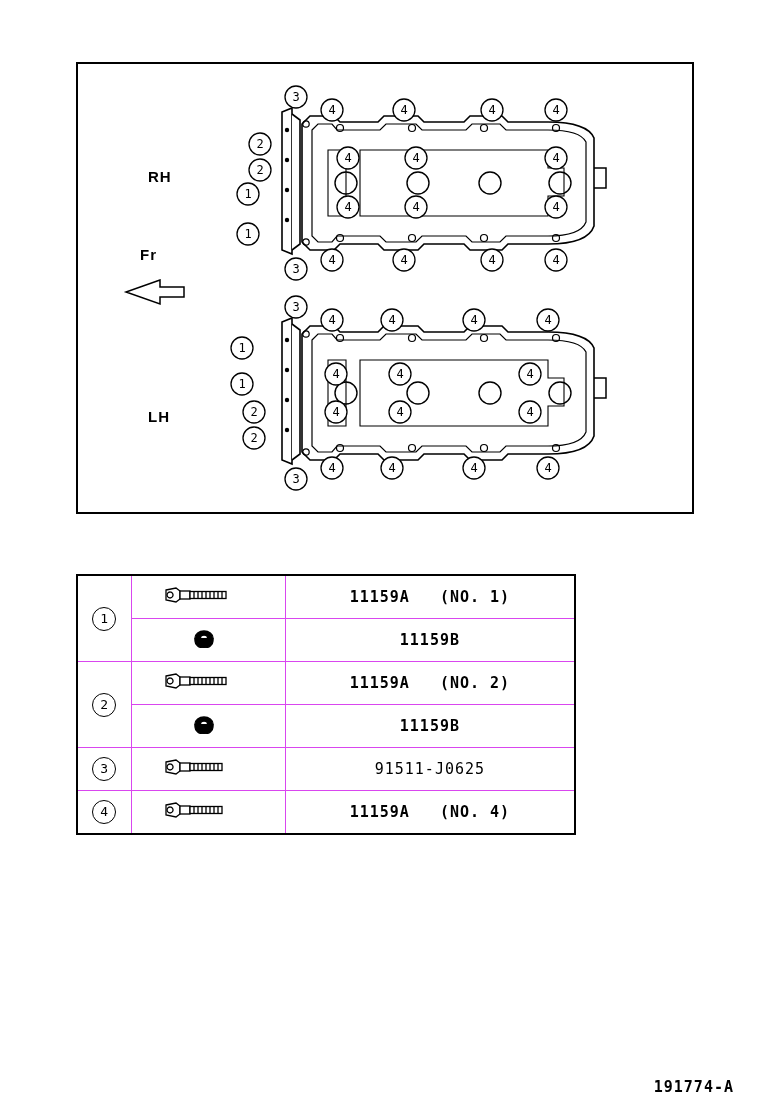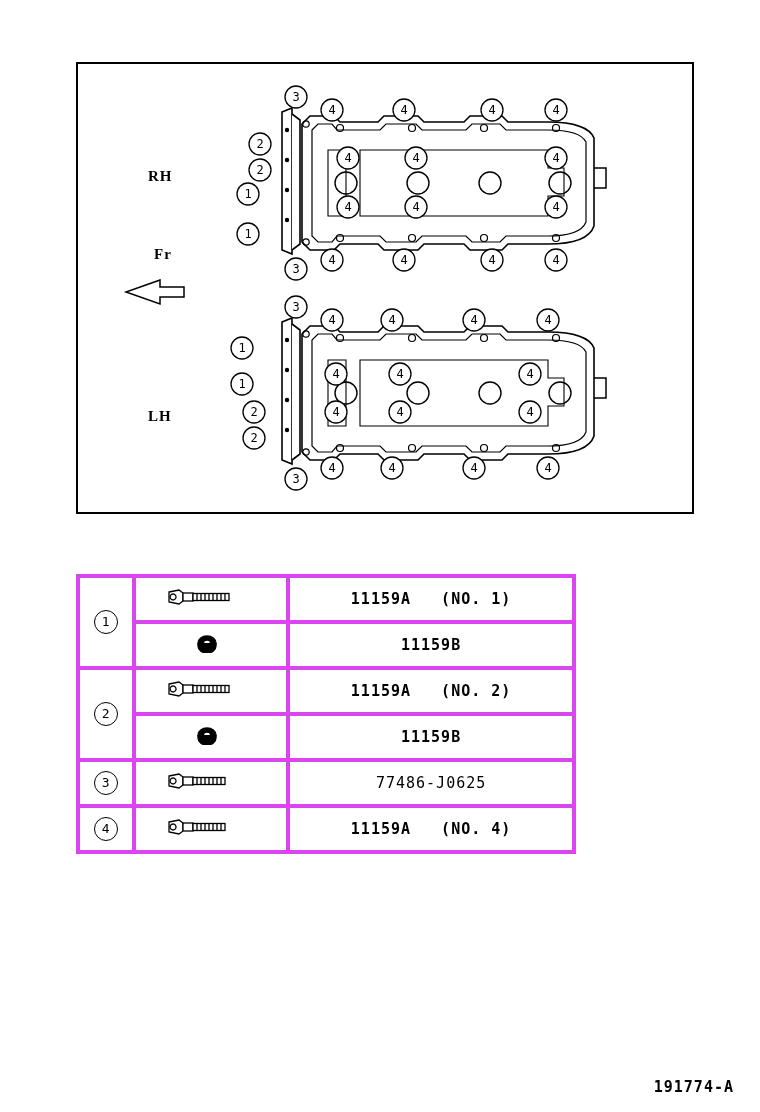--- a/index.html
+++ b/index.html
@@ -33,41 +33,41 @@
     left: 0;
     top: 0;
     width: 100%;
     height: 100%;
     overflow: visible;
   }
 
   
   .side-label {
     position: absolute;
-    font-family: Liberation Serif, serif;
+    font-family: Liberation Sans, sans-serif;
     font-size: 15px;
     font-weight: bold;
     letter-spacing: 1px;
   }
   #label-rh { left: 70px; top: 104px; }
   #label-lh { left: 70px; top: 336px; margin-top: 8px; }
-  #label-fr { left: 76px; top: 182px; }
+  #label-fr { left: 62px; top: 182px; }
 
   
   #parts-table {
     position: absolute;
     left: 76px;
     top: 574px;
     width: 500px;
     border-collapse: collapse;
     border: 2px solid #000;
     background: #fff;
   }
   #parts-table td {
-    border: 4px solid #d946ef;
+    border: 1px solid #d946ef;
     padding: 5px;
     height: 32px;
     vertical-align: middle;
   }
   td.col-ref {
     width: 46px;
     text-align: center;
   }
   td.col-icon {
     width: 152px;
@@ -412,21 +412,21 @@
         <svg width="96" height="20" viewBox="0 0 96 20">
           <g fill="none" stroke="#000" stroke-width="1.3">
             <path d="M6,5 L16,3 L20,6 L20,14 L16,17 L6,15 Z" fill="#fff"></path>
             <path d="M10,7 a3,3 0 1,0 0.1,0" fill="#fff"></path>
             <rect x="20" y="6" width="10" height="8" fill="#fff"></rect>
             <rect x="30" y="6.5" width="32" height="7" fill="#fff"></rect>
             <path d="M34,6.5 L34,13.5 M38,6.5 L38,13.5 M42,6.5 L42,13.5 M46,6.5 L46,13.5 M50,6.5 L50,13.5 M54,6.5 L54,13.5 M58,6.5 L58,13.5"></path>
           </g>
         </svg>
       </td>
-      <td class="col-code plain">77486-J0625</td>
+      <td class="col-code plain">91511-J0625</td>
     </tr>
 
     <tr>
       <td class="col-ref">
         <span class="ref-circle">4</span>
       </td>
       <td class="col-icon">
         <svg width="96" height="20" viewBox="0 0 96 20">
           <g fill="none" stroke="#000" stroke-width="1.3">
             <path d="M6,5 L16,3 L20,6 L20,14 L16,17 L6,15 Z" fill="#fff"></path>

